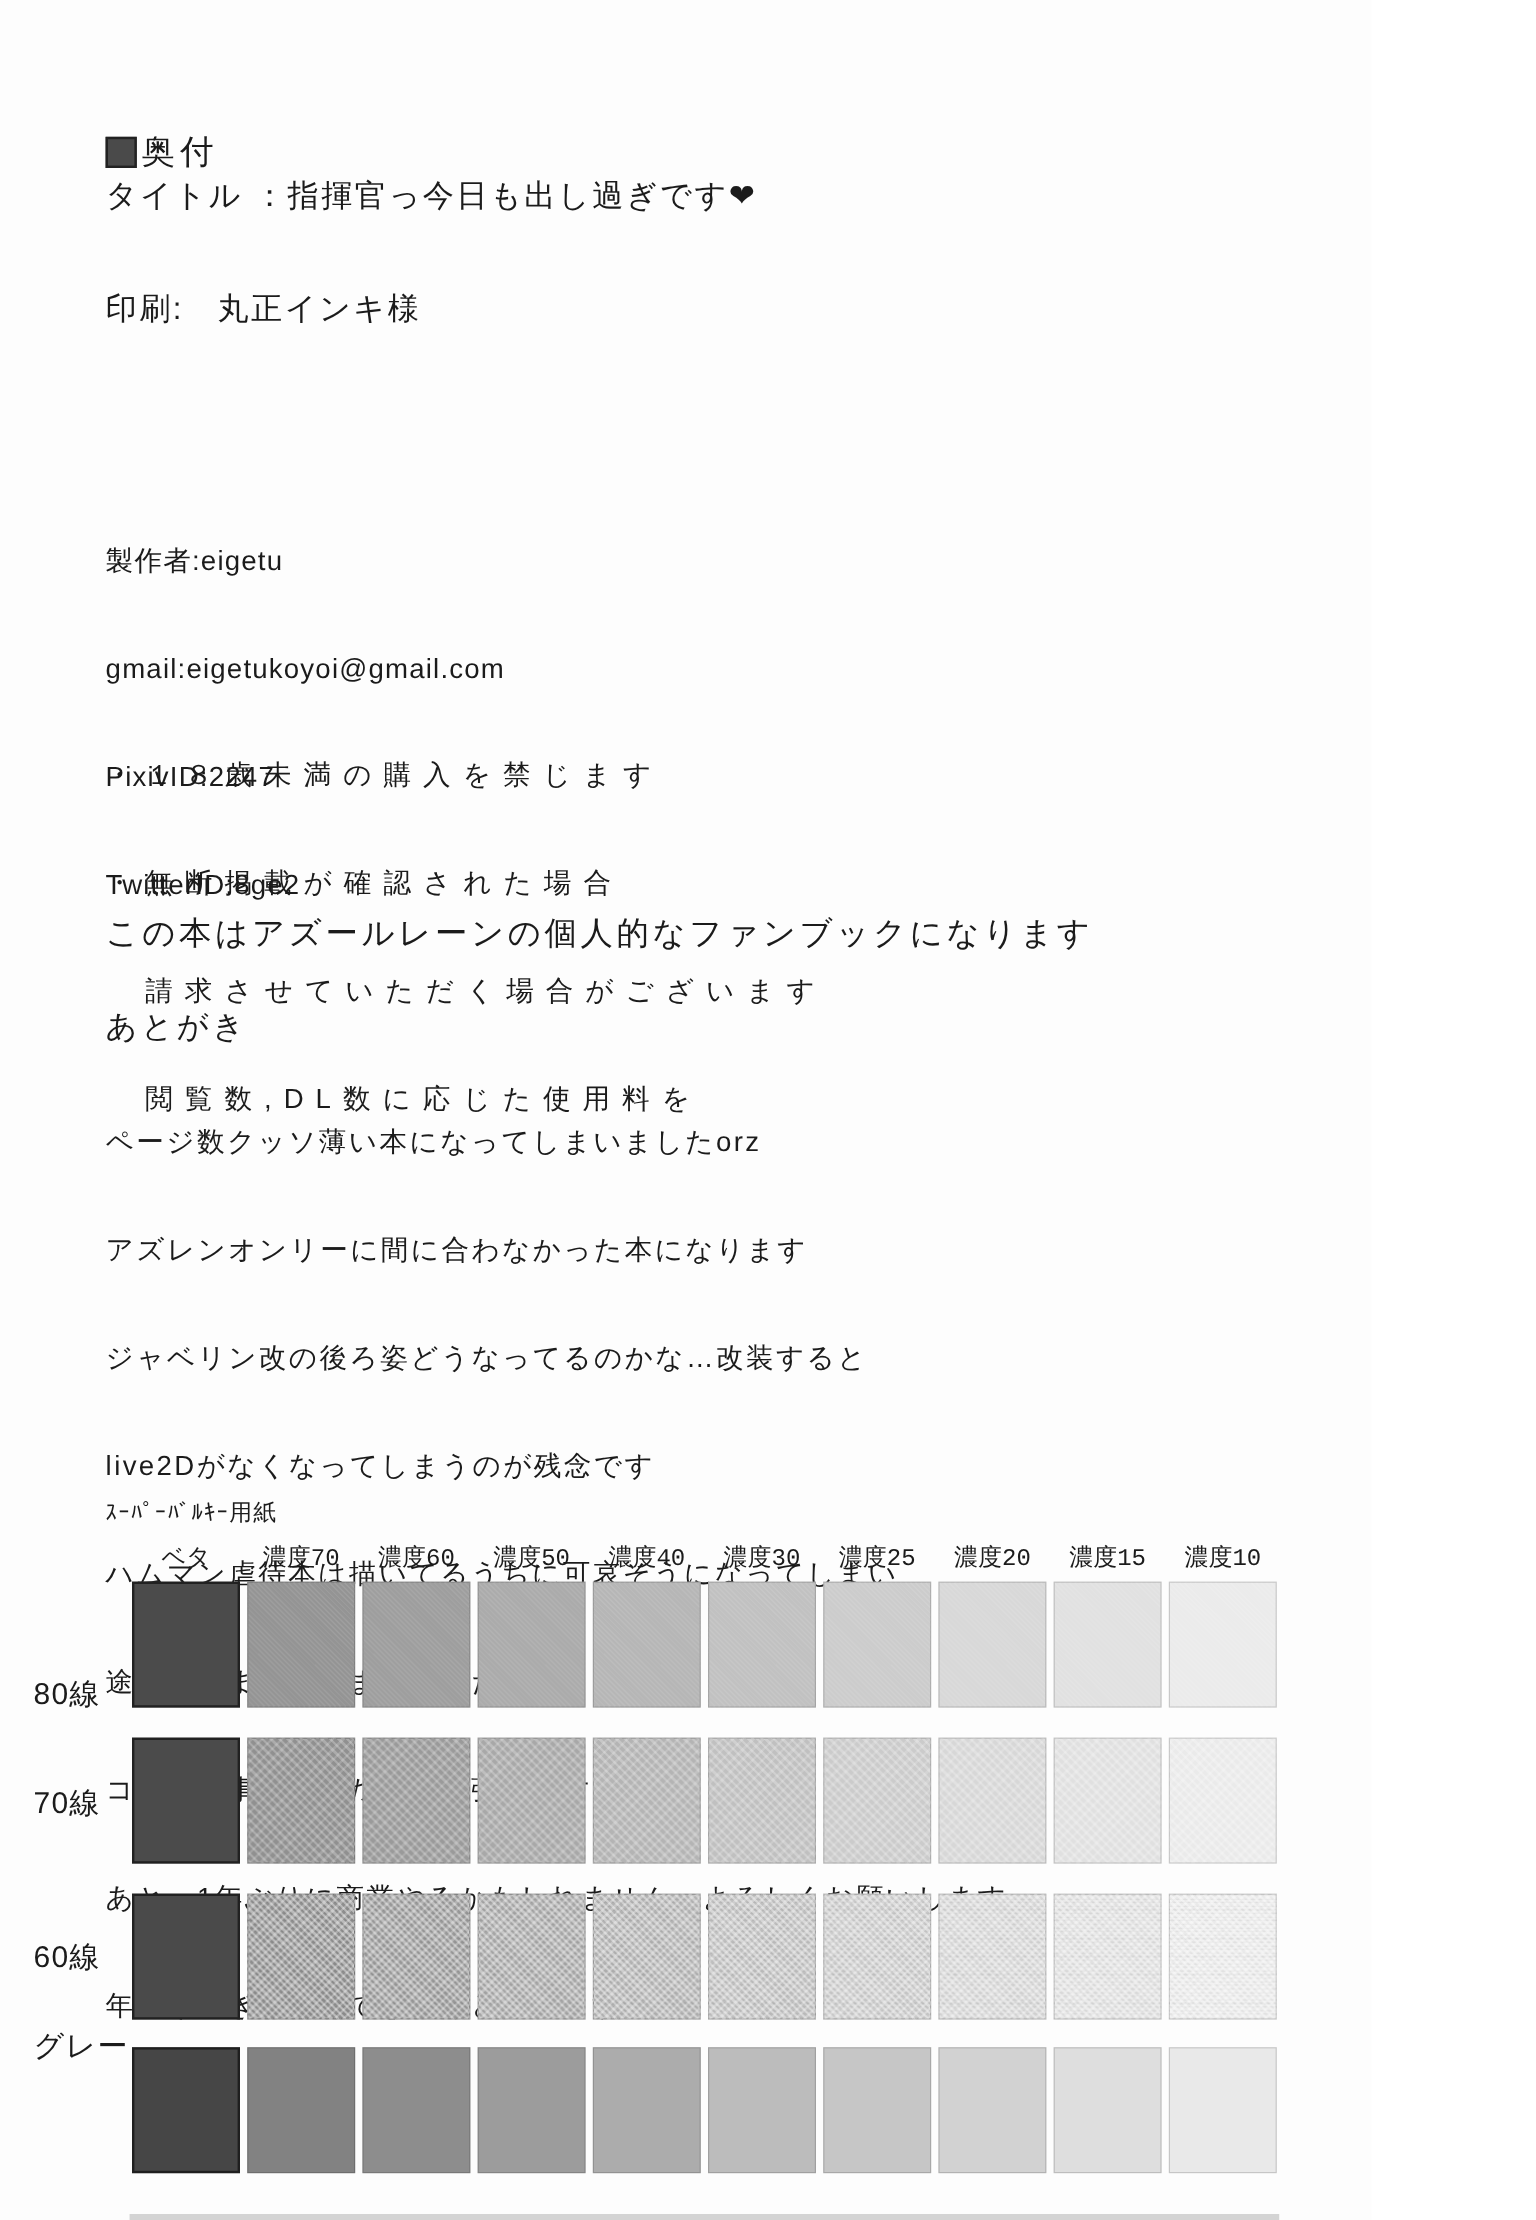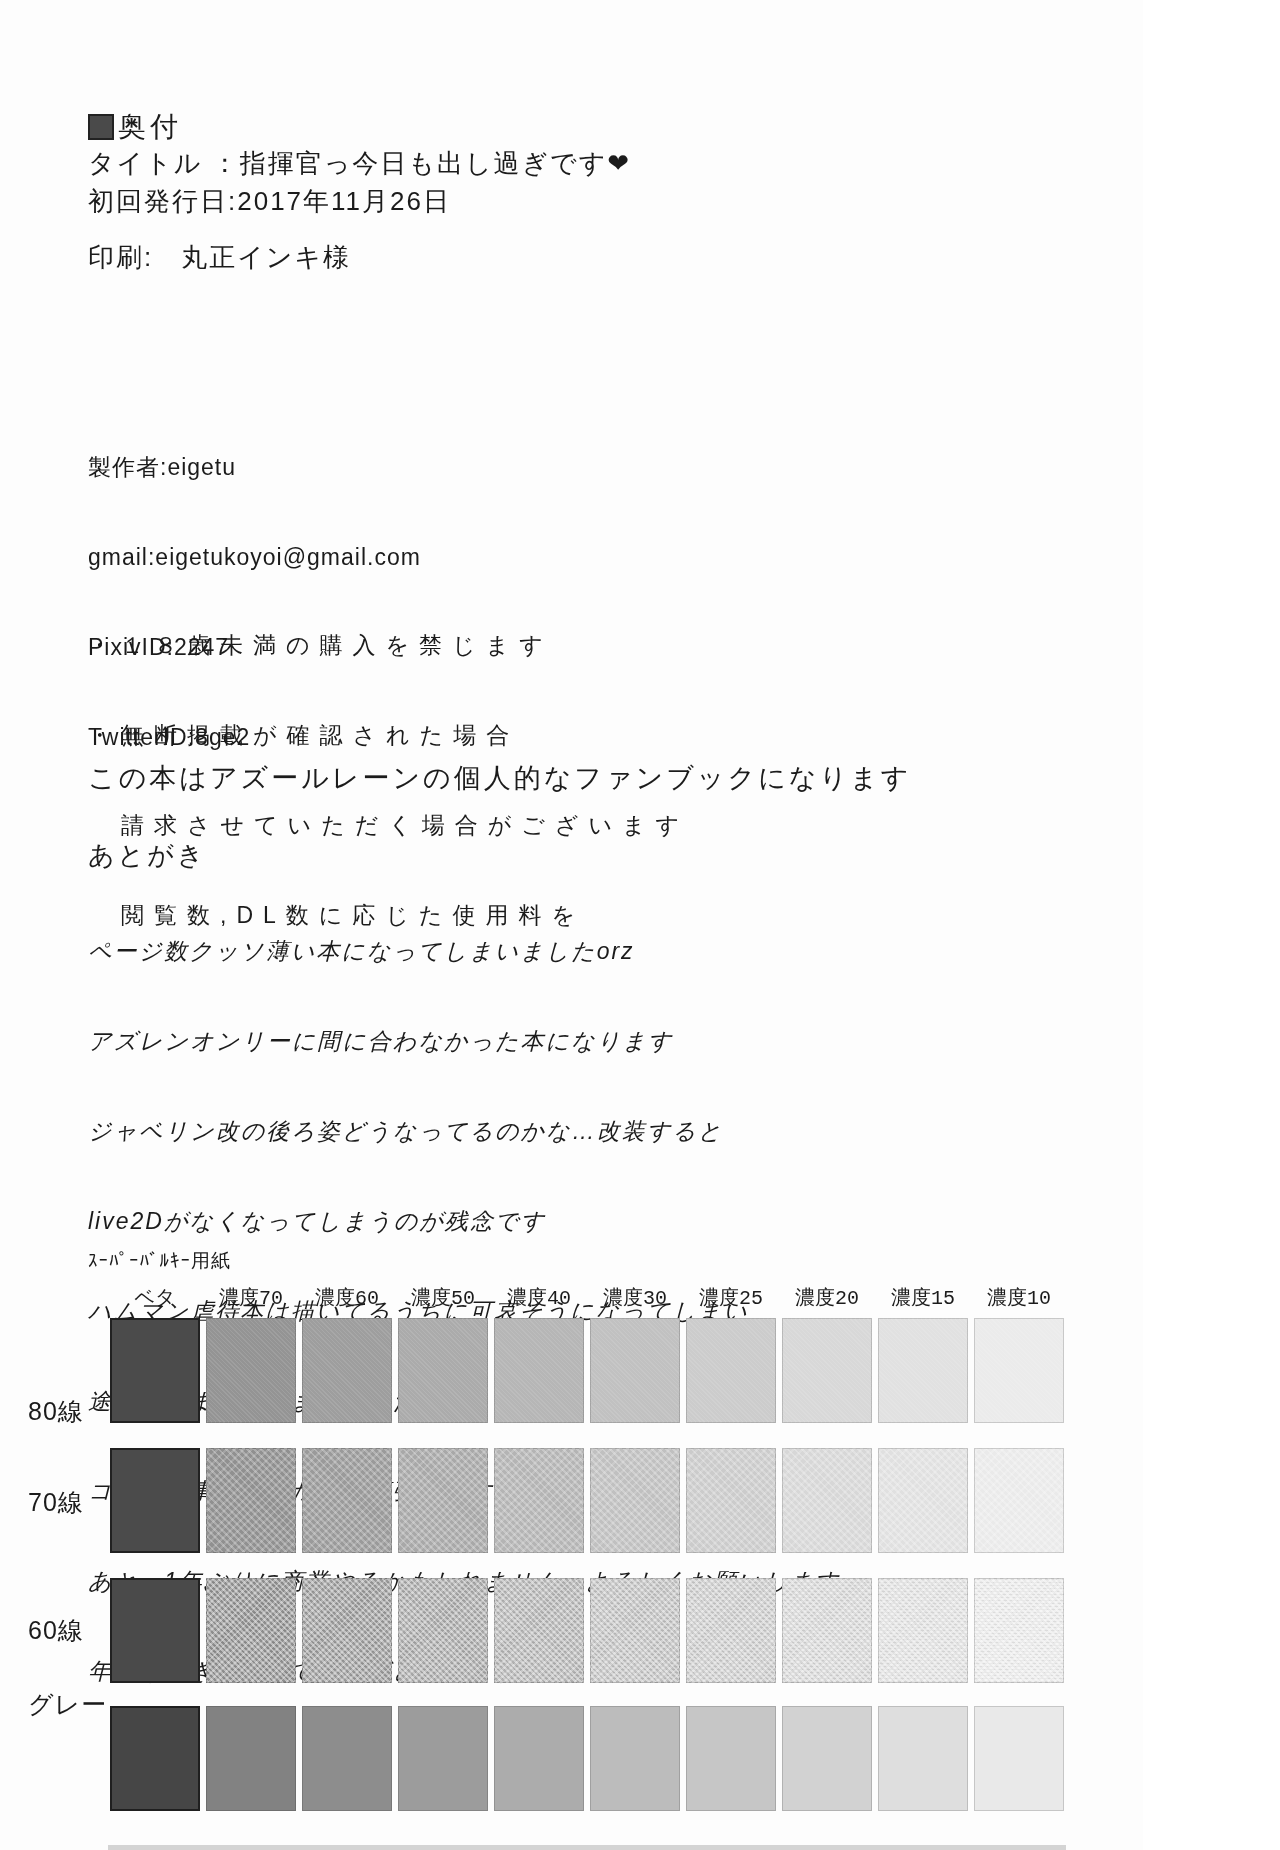--- a/index.html
+++ b/index.html
@@ -24,21 +24,21 @@
   .creator{top:392px;font-size:23px;line-height:30px;letter-spacing:1px;}
   .creator div{height:30px;}
 
   
   .notices{top:570px;font-size:23px;line-height:30px;letter-spacing:10px;}
   .notices div{height:30px;}
 
   .fanbook{top:760px;font-size:27px;letter-spacing:3px;}
 
   .afterword-title{top:838px;font-size:26px;letter-spacing:3px;}
-  .afterword{top:876px;font-size:23px;line-height:30px;letter-spacing:2px;font-style:italic;}
+  .afterword{top:876px;font-size:23px;line-height:30px;letter-spacing:2px;}
   .afterword div{height:30px;}
 
   
   .paper-label{top:1248px;font-size:19px;letter-spacing:1px;}
   .col-headers{
     position:absolute;left:110px;top:1284px;
     display:grid;grid-template-columns:repeat(10,90px);gap:6px;
     font-size:20px;letter-spacing:0;
   }
   .col-headers div{text-align:center;font-family:Liberation Mono, monospace;}
@@ -74,21 +74,20 @@
 </head>
 <body>
 
 <div class="page">
 
   <div class="abs okuzuke">
     <span class="sq"></span>
     <span>奥付</span>
   </div>
   <div class="abs title-line">タイトル ：指揮官っ今日も出し過ぎです❤</div>
-  <div class="abs date-line">初回発行日:2017年11月26日</div>
   <div class="abs printer-line">印刷:　丸正インキ様</div>
 
   <div class="abs creator">
     <div>製作者:eigetu</div>
     <div>gmail:eigetukoyoi@gmail.com</div>
     <div>PixivID:2247</div>
     <div>TwitterID:8ge2</div>
   </div>
 
   <div class="abs notices">

